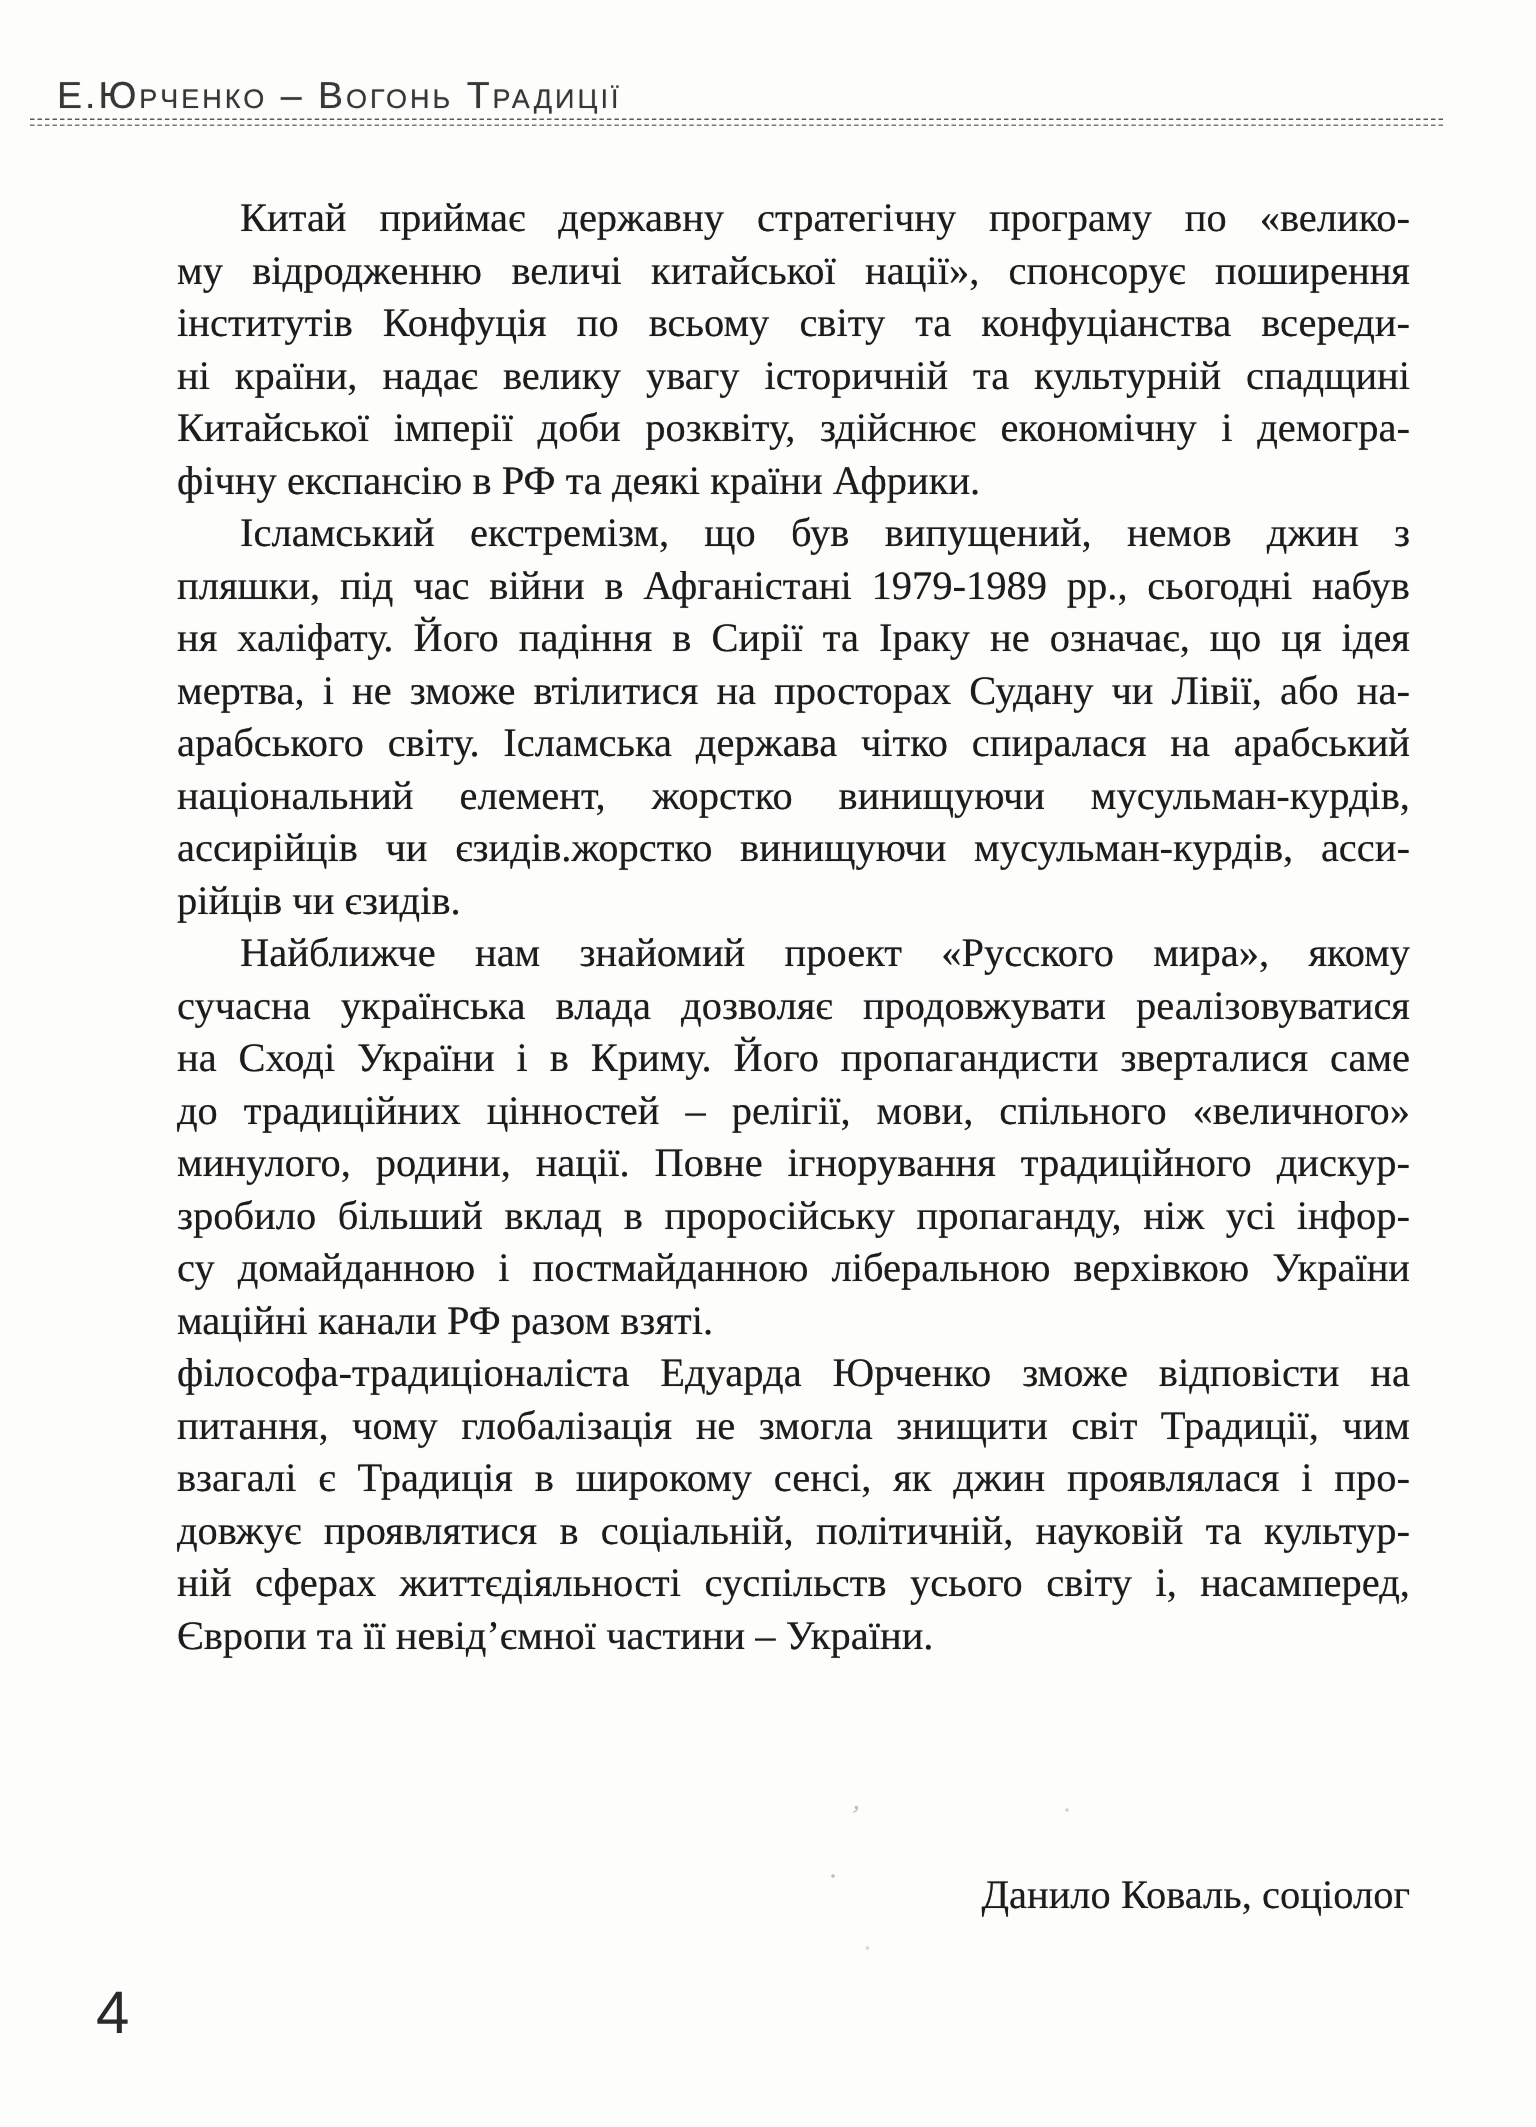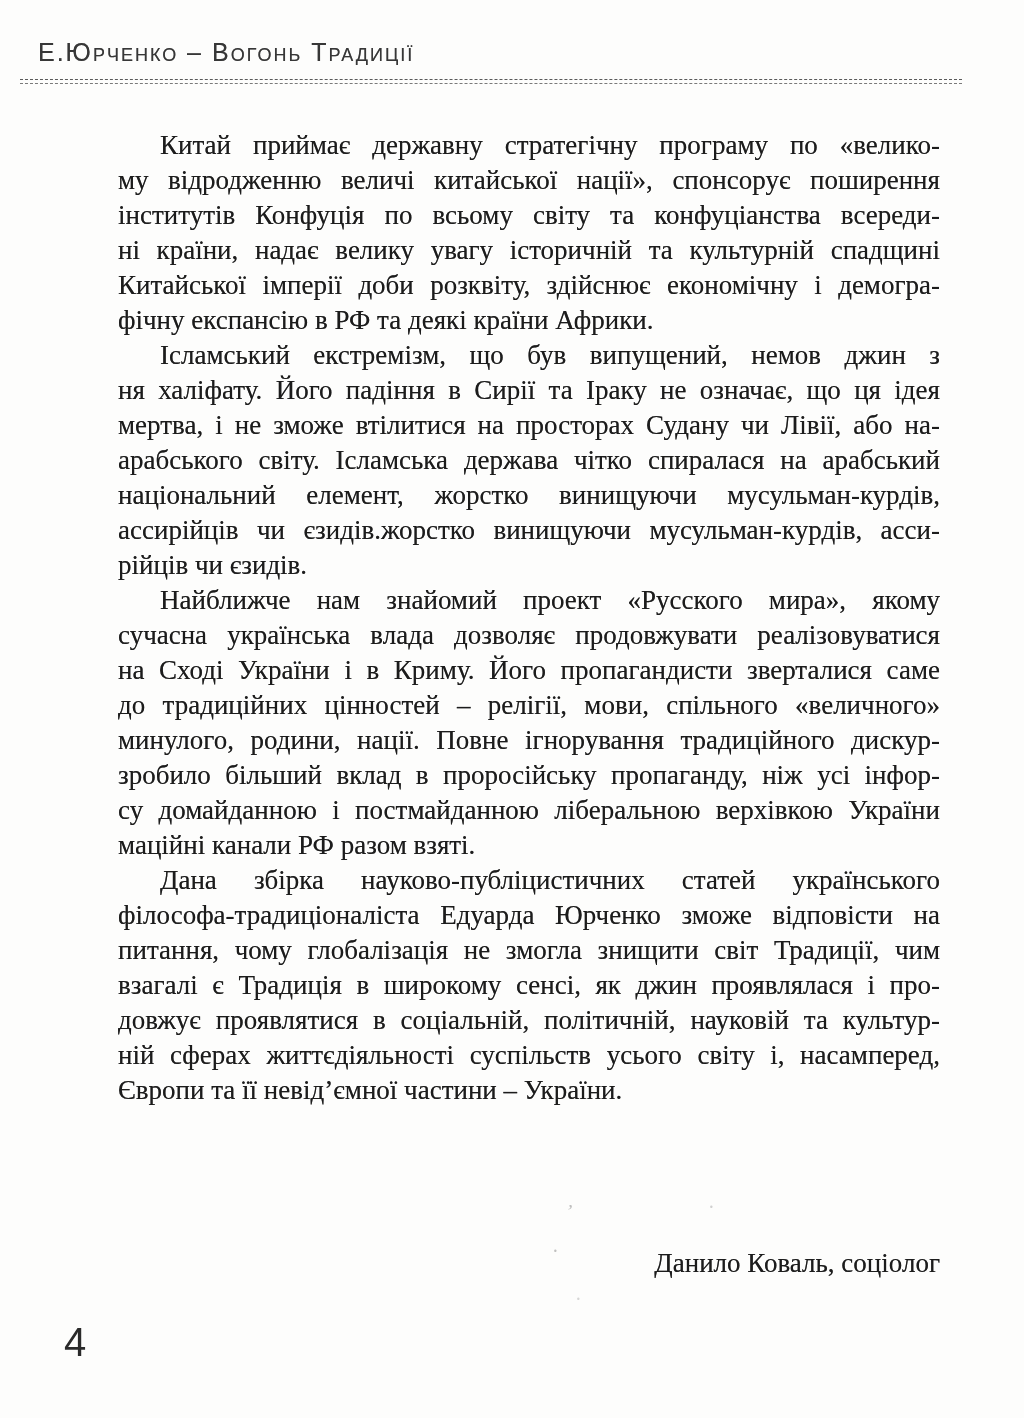--- a/index.html
+++ b/index.html
@@ -10,21 +10,21 @@
     margin: 0 auto;
     background: #fdfdfc;
     overflow: hidden;
     font-family: "Liberation Serif", serif;
     color: #1c1c1c;
   }
   
   .header-title {
     position: absolute;
     left: 38px;
-    top: 38px;
+    top: 50px;
     font-family: "Liberation Sans", sans-serif;
     font-variant: small-caps;
     font-size: 25px;
     letter-spacing: 2px;
     color: #373737;
     text-shadow: 0 0 0.6px rgba(40,40,40,0.55);
     white-space: nowrap;
   }
   .header-rule {
     position: absolute;
@@ -94,39 +94,39 @@
       <div class="paragraph">
         <div class="line first">Китай приймає державну стратегічну програму по «велико-</div>
         <div class="line">му відродженню величі китайської нації», спонсорує поширення</div>
         <div class="line">інститутів Конфуція по всьому світу та конфуціанства всереди-</div>
         <div class="line">ні країни, надає велику увагу історичній та культурній спадщині</div>
         <div class="line">Китайської імперії доби розквіту, здійснює економічну і демогра-</div>
         <div class="line last">фічну експансію в РФ та деякі країни Африки.</div>
       </div>
       <div class="paragraph">
         <div class="line first">Ісламський екстремізм, що був випущений, немов джин з</div>
+        <div class="line">пляшки, під час війни в Афганістані 1979-1989 рр., сьогодні набув</div>
         <div class="line">ня халіфату. Його падіння в Сирії та Іраку не означає, що ця ідея</div>
         <div class="line">мертва, і не зможе втілитися на просторах Судану чи Лівії, або на-</div>
         <div class="line">арабського світу. Ісламська держава чітко спиралася на арабський</div>
         <div class="line">національний елемент, жорстко винищуючи мусульман-курдів,</div>
         <div class="line">ассирійців чи єзидів.жорстко винищуючи мусульман-курдів, асси-</div>
         <div class="line last">рійців чи єзидів.</div>
       </div>
       <div class="paragraph">
         <div class="line first">Найближче нам знайомий проект «Русского мира», якому</div>
         <div class="line">сучасна українська влада дозволяє продовжувати реалізовуватися</div>
         <div class="line">на Сході України і в Криму. Його пропагандисти зверталися саме</div>
         <div class="line">до традиційних цінностей – релігії, мови, спільного «величного»</div>
         <div class="line">минулого, родини, нації. Повне ігнорування традиційного дискур-</div>
         <div class="line">зробило більший вклад в проросійську пропаганду, ніж усі інфор-</div>
         <div class="line">су домайданною і постмайданною ліберальною верхівкою України</div>
         <div class="line last">маційні канали РФ разом взяті.</div>
       </div>
       <div class="paragraph">
-        <div class="line first">Дана збірка науково-публіцистичних статей українського</div>
         <div class="line">філософа-традиціоналіста Едуарда Юрченко зможе відповісти на</div>
         <div class="line">питання, чому глобалізація не змогла знищити світ Традиції, чим</div>
         <div class="line">взагалі є Традиція в широкому сенсі, як джин проявлялася і про-</div>
         <div class="line">довжує проявлятися в соціальній, політичній, науковій та культур-</div>
         <div class="line">ній сферах життєдіяльності суспільств усього світу і, насамперед,</div>
         <div class="line last">Європи та її невід’ємної частини – України.</div>
       </div>
     </div>
 
   <div class="signature">Данило Коваль, соціолог</div>

